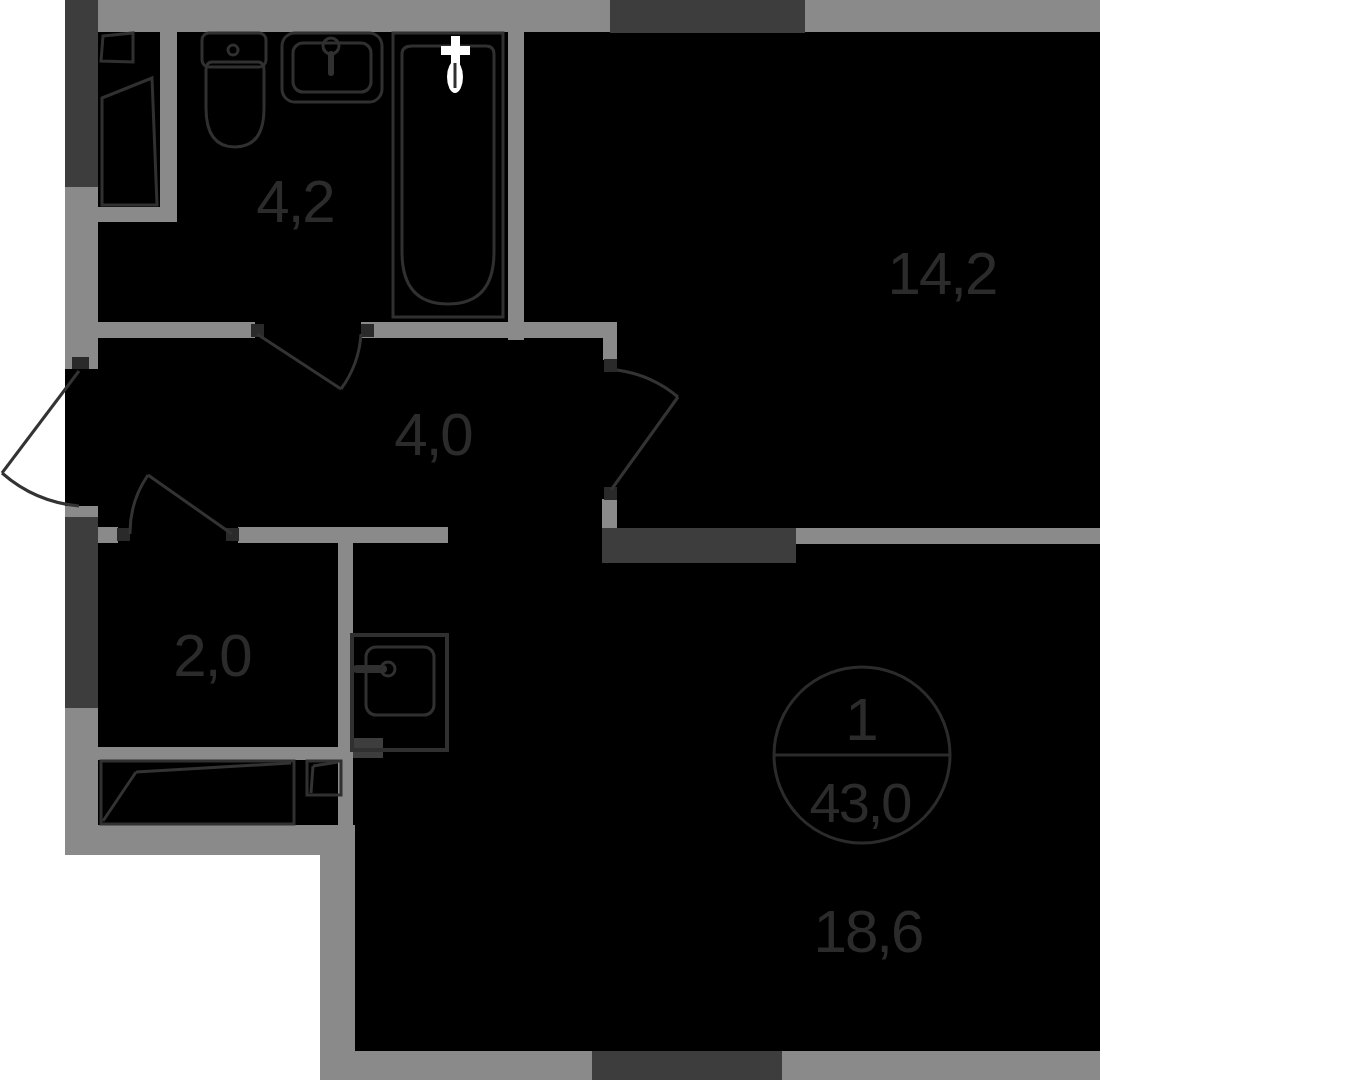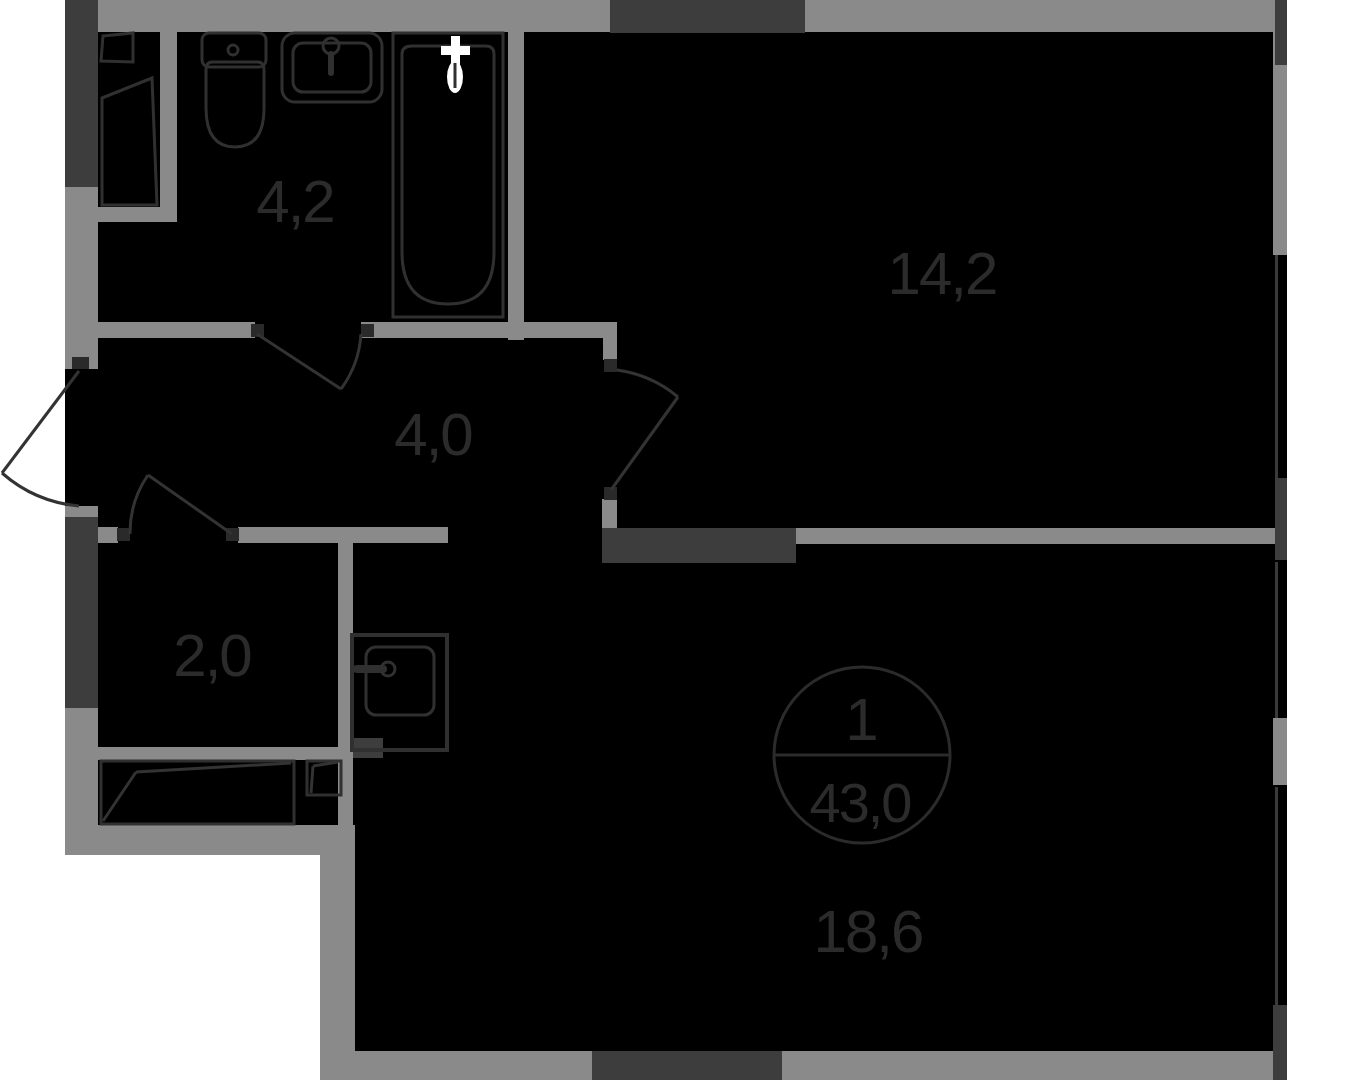--- a/index.html
+++ b/index.html
@@ -1,16 +1,16 @@
 <!DOCTYPE html>
 <html><head>
 <meta charset="utf-8">
 <style>
   html,body{margin:0;padding:0;background:#ffffff;}
-  .stage{position:relative;width:1287px;height:1080px;background:#ffffff;overflow:hidden;
+  .stage{position:relative;width:1100px;height:1080px;background:#ffffff;overflow:hidden;
          font-family:"Liberation Sans", sans-serif;text-decoration:underline;}
   .wall{fill:#8a8a8a;}
   .dark{fill:#3d3d3d;}
   .jamb{fill:#2a2a2a;}
   .winln{fill:#3a3a3a;}
   .ln{stroke:#333333;stroke-width:3;fill:none;}
   .fix{stroke:#303030;stroke-width:3;fill:none;}
   .fixthick{stroke:#303030;stroke-width:4;fill:none;}
   .white{fill:#ffffff;}
   .lbl{font-family:"Liberation Sans", sans-serif;font-size:60px;fill:#2b2b2b;

